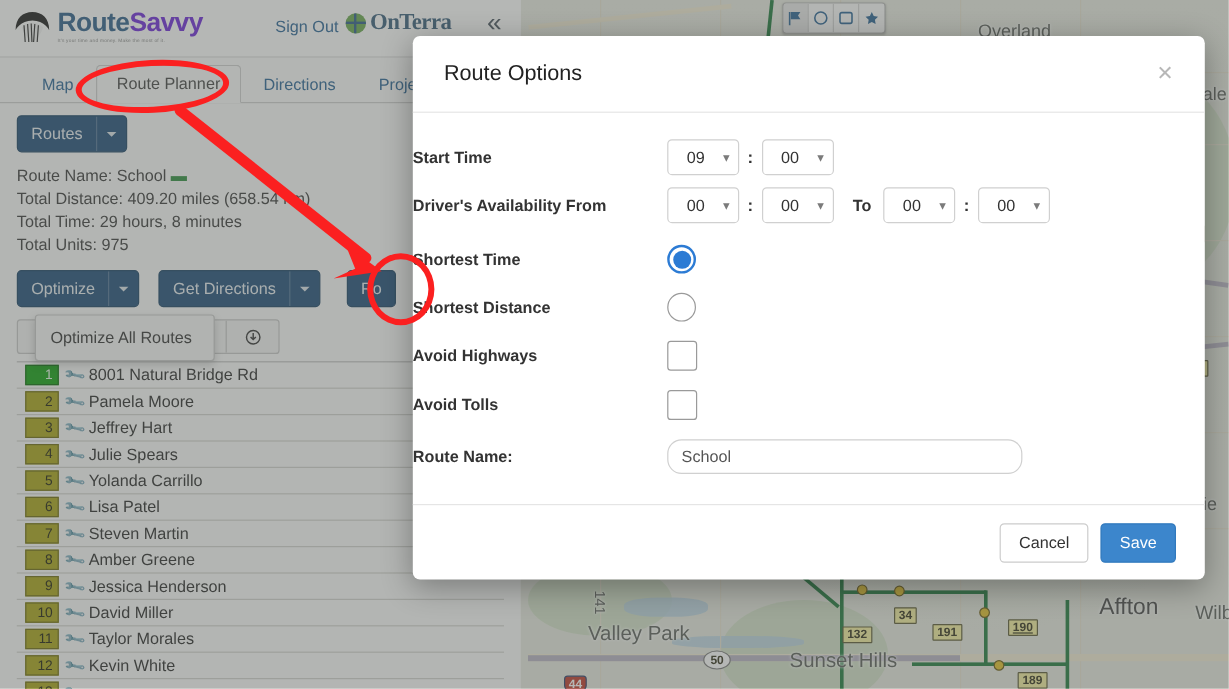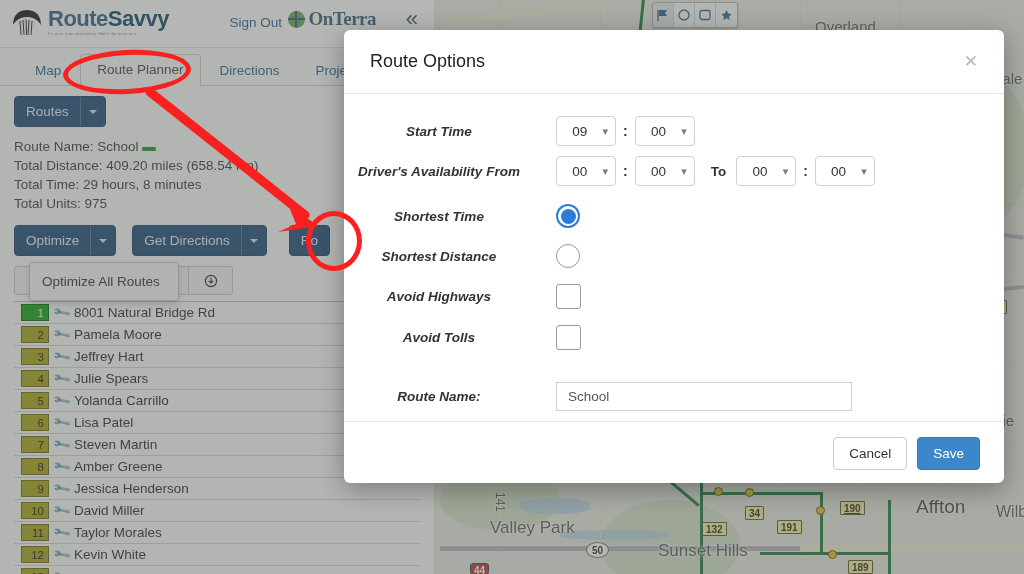--- a/index.html
+++ b/index.html
@@ -101,21 +101,21 @@
   }
   .logo-mark {
     width: 34px; height: 30px;
     position: relative;
   }
   .logo-text {
     font-size: 22px; font-weight: 700; letter-spacing: -0.5px;
     line-height: 1;
   }
   .logo-text .route { color: #2e5f8a; }
-  .logo-text .savvy { color: #0c4a6e; }
+  .logo-text .savvy { color: #6d28d9; }
   .logo-tag { font-size: 4px; color: #8a8a8a; letter-spacing: .2px; margin-top:1px;}
 
   .signout {
     position: absolute; right: 152px; top: 15px;
     color: #2a6496; font-size: 13.5px;
   }
   .onterra {
     position: absolute; right: 58px; top: 8px;
     display:flex; align-items:center; gap:3px;
   }
@@ -256,23 +256,23 @@
     height: 64px; flex: none;
     border-bottom: 1px solid #e5e5e5;
     display: flex; align-items: center; justify-content: space-between;
     padding: 0 26px;
   }
   .modal-title { font-size: 18px; color: #222; font-weight: 400; }
   .modal-close { color: #b7b7b7; font-size: 17px; line-height: 1; }
   .modal-body { flex: 1; padding: 22px 0 0 0; }
   .form-row { display: flex; align-items: center; margin-bottom: 10px; }
   .form-label {
-    width: 212px; flex: none; text-align: center;
+    width: 212px; flex: none; text-align: left;
     padding-right: 22px;
-    font-size: 13.5px; font-weight: 700; color: #333; font-style: italic;
+    font-size: 13.5px; font-weight: 700; color: #333;
   }
   .sel {
     width: 60px; height: 30px;
     border: 1px solid #d0d0d0; border-radius: 4px;
     background: #fff;
     display: flex; align-items: center; justify-content: space-between;
     padding: 0 7px 0 0;
     font-size: 13.5px; color: #333;
   }
   .sel .v { flex:1; text-align:center; }
@@ -289,21 +289,21 @@
   .radio.on { border: 2px solid #2c7bd4; }
   .radio.on::after {
     content:""; width: 15px; height: 15px; border-radius: 50%; background:#2c7bd4;
   }
   .checkbox {
     width: 25px; height: 25px;
     border: 1px solid #9a9a9a; border-radius: 3px; background:#fff;
   }
   .text-input {
     width: 296px; height: 29px;
-    border: 1px solid #d0d0d0; border-radius: 0;
+    border: 1px solid #d0d0d0; border-radius: 12px;
     background: #fff; padding: 0 11px;
     font-size: 13.5px; color: #555;
     font-family: "Liberation Sans", sans-serif;
   }
   .modal-foot {
     height: 63px; flex: none;
     border-top: 1px solid #e5e5e5;
     display:flex; align-items:center; justify-content:flex-end;
     gap: 10px; padding-right: 24px;
   }
@@ -370,21 +370,21 @@
     <div class="map-label" style="left:995px;top:412px;">zie</div>
     <div class="map-label" style="left:916px;top:496px;font-size:19px;color:#4a4a4a;">Affton</div>
     <div class="map-label" style="left:996px;top:503px;font-size:16px;">Wilb</div>
     <div class="map-label" style="left:490px;top:518px;font-size:17px;">Valley Park</div>
     <div class="map-label" style="left:658px;top:541px;font-size:17px;">Sunset Hills</div>
     <div class="map-label sm" style="left:490px;top:495px;transform:rotate(90deg);">141</div>
 
     <div class="shield" style="left:702px;top:506px;margin-top:16px;">132</div>
     <div class="shield" style="left:745px;top:506px;">34</div>
     <div class="shield" style="left:777px;top:520px;">191</div>
-    <div class="shield" style="left:840px;top:501px;text-decoration:underline;">190</div>
+    <div class="shield" style="left:840px;top:516px;text-decoration:underline;">190</div>
     <div class="shield" style="left:848px;top:560px;">189</div>
     <div class="shield" style="left:988px;top:300px;">92</div>
     <div class="shield" style="left:990px;top:188px;">3</div>
     <div class="shield oval" style="left:586px;top:542px;">50</div>
     <div class="shield interstate" style="left:470px;top:563px;">44</div>
   </div>
 
   <div class="map-toolbar">
     <div class="map-tool active">
       <svg width="12" height="13" viewBox="0 0 12 13">
@@ -626,21 +626,21 @@
       <div class="form-row radio-row">
         <div class="form-label">Shortest Distance</div>
         <div class="radio"></div>
       </div>
 
       <div class="form-row radio-row">
         <div class="form-label">Avoid Highways</div>
         <div class="checkbox"></div>
       </div>
 
-      <div class="form-row radio-row" style="margin-bottom:32px;">
+      <div class="form-row radio-row" style="margin-bottom:16px;">
         <div class="form-label">Avoid Tolls</div>
         <div class="checkbox"></div>
       </div>
 
       <div class="form-row">
         <div class="form-label">Route Name:</div>
         <input class="text-input" type="text" value="School" placeholder="Route Name" style="">
       </div>
 
     </div>

